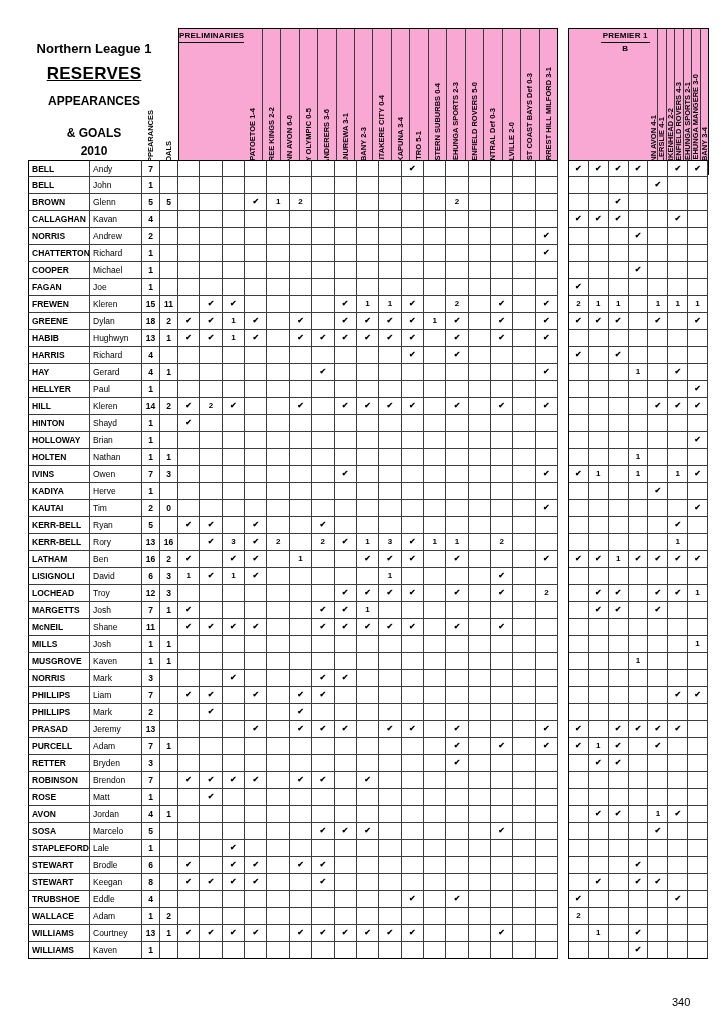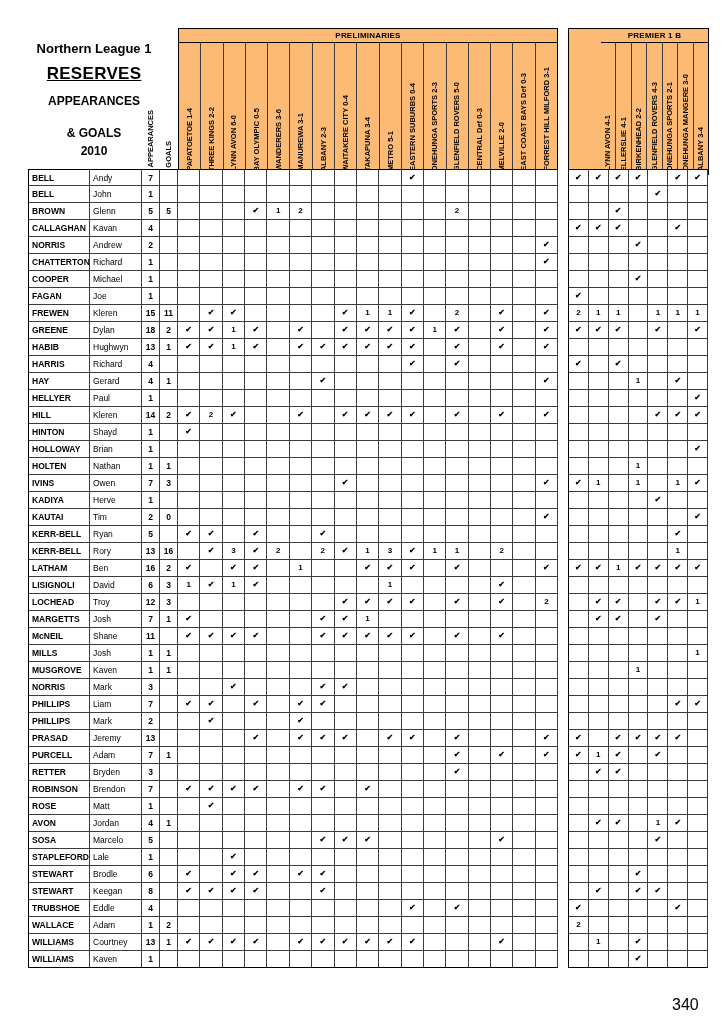--- a/index.html
+++ b/index.html
@@ -10,55 +10,55 @@
   .title-block{position:absolute;left:32px;top:42px;width:124px;text-align:center;}
   .title-line{font-weight:bold;line-height:1;}
   .t0{font-size:13px;margin-bottom:10px;}
   .t1{font-size:17px;margin-bottom:13px;letter-spacing:.3px;text-decoration:underline;}
   .t2{font-size:12px;margin-bottom:6px;}
   .t3{font-size:12px;margin-bottom:6px;margin-top:20px;}
   .t4{font-size:12px;}
 
   
   .hsection{position:absolute;top:28px;height:147px;border:1px solid #000;
-            box-sizing:border-box;display:flex;flex-direction:column;background:#fdba74;}
+            box-sizing:border-box;display:flex;flex-direction:row;background:#f9a8d4;}
   #prelim-section{left:178px;width:380px;}
   #premier-section{left:568px;width:141px;padding-left:32px;}
   .banner{height:13px;border-bottom:1px solid #000;font-size:8px;font-weight:bold;
           text-align:center;line-height:13px;letter-spacing:.2px;}
   .hcells{flex:1;display:flex;}
   .hcell{flex:1;border-right:1px solid #3c3c3c;display:flex;align-items:flex-end;
          justify-content:center;padding-bottom:3px;box-sizing:border-box;}
   .hcell:last-child{border-right:none;}
   .vlabel{writing-mode:vertical-rl;transform:rotate(180deg);font-size:7.5px;
           font-weight:bold;white-space:nowrap;line-height:1;}
 
   .applabel,.goalslabel{position:absolute;top:41px;height:127px;display:flex;
           align-items:flex-end;justify-content:center;}
   .applabel{left:142px;width:18px;}
   .goalslabel{left:160px;width:18px;}
 
   
-  .tbody{position:absolute;left:28px;top:169px;display:flex;flex-direction:column;}
+  .tbody{position:absolute;left:28px;top:160px;display:flex;flex-direction:column;}
   .prow{display:flex;height:17px;box-sizing:border-box;}
   .c,.mc{box-sizing:border-box;border-right:1px solid #3c3c3c;border-bottom:1px solid #3c3c3c;
          font-size:8.5px;line-height:16px;overflow:hidden;white-space:nowrap;background:#fff;}
   .c.sur{width:62px;border-left:1px solid #000;font-weight:bold;padding-left:3px;}
   .c.fn{width:52px;padding-left:3px;}
   .c.num{width:18px;font-weight:bold;text-align:center;}
   .preblock{width:380px;display:flex;}
   .preblock .mc{flex:1;font-weight:bold;text-align:center;}
   .gapc{width:10px;background:transparent;}
   .premblock{width:140px;display:flex;border-left:1px solid #000;box-sizing:border-box;}
   .premblock .mc{width:20px;font-weight:bold;text-align:center;}
   .prow:first-child .c,.prow:first-child .mc{border-top:1px solid #000;}
   .prow:last-child .c,.prow:last-child .mc{border-bottom:1px solid #000;}
   .mc{font-size:8px;}
 
-  .pagenum{position:absolute;left:672px;top:996px;font-size:16px;}
+  .pagenum{position:absolute;left:672px;top:996px;font-size:11px;}
 </style>
 </head>
 <body>
 
 <div class="sheet">
 
   <div class="title-block">
     <div class="title-line t0">Northern League 1</div>
     <div class="title-line t1">RESERVES</div>
     <div class="title-line t2">APPEARANCES</div>

